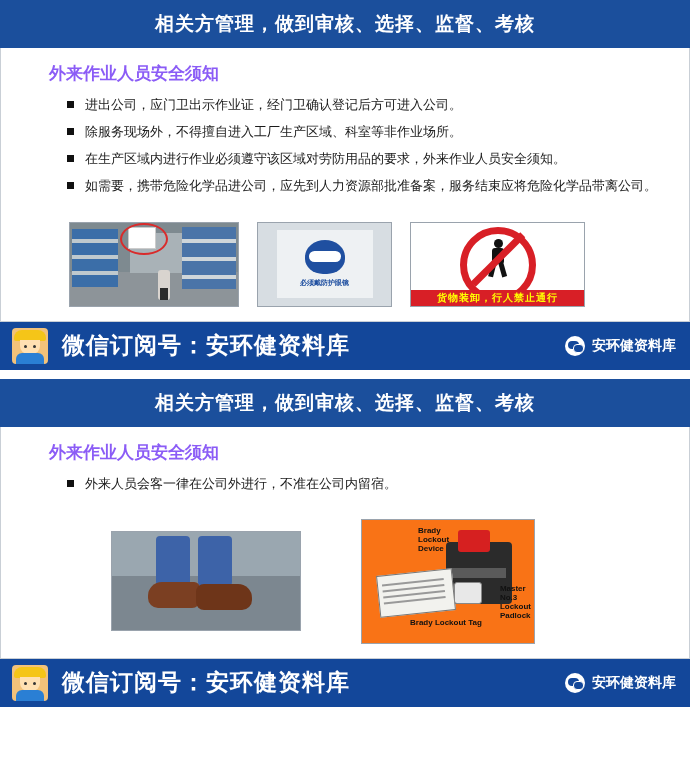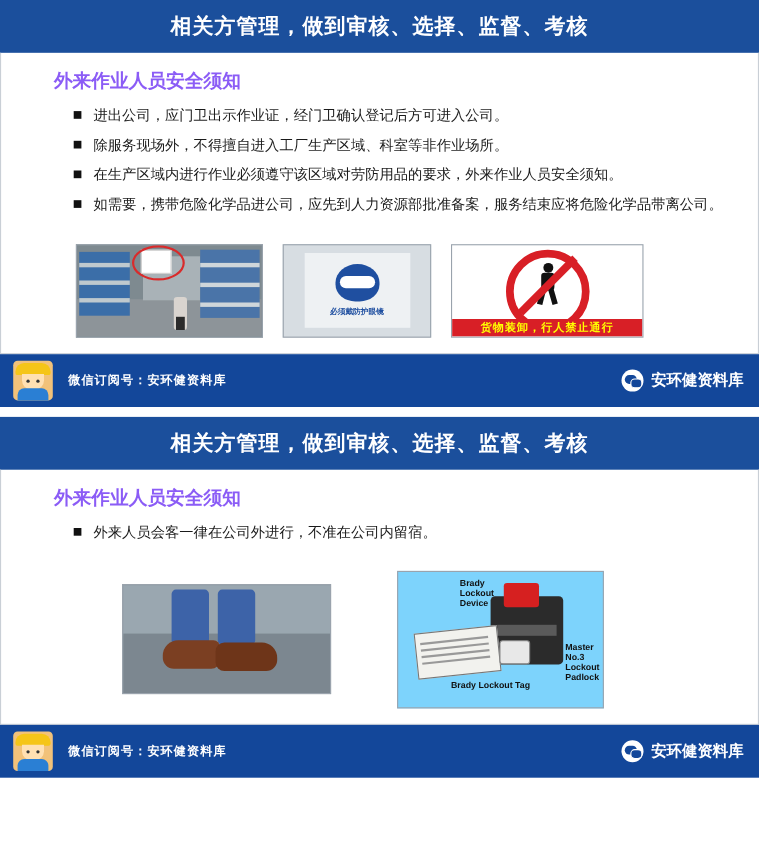--- a/index.html
+++ b/index.html
@@ -104,21 +104,21 @@
   
   .ph-shoes{width:190px;height:100px;background:#8f9ca6;}
   .ph-shoes .wall{position:absolute;left:0;top:0;width:100%;height:46px;background:#9aa7b0;}
   .ph-shoes .floor{position:absolute;left:0;bottom:0;width:100%;height:54px;background:#7c8790;}
   .ph-shoes .pantL{position:absolute;left:44px;top:4px;width:34px;height:50px;background:#3d63a8;border-radius:4px;}
   .ph-shoes .pantR{position:absolute;left:86px;top:4px;width:34px;height:50px;background:#3d63a8;border-radius:4px;}
   .ph-shoes .shoeL{position:absolute;left:36px;top:50px;width:52px;height:26px;background:#7b3f22;border-radius:14px 6px 8px 10px;}
   .ph-shoes .shoeR{position:absolute;left:84px;top:52px;width:56px;height:26px;background:#6e3519;border-radius:8px 14px 10px 8px;}
 
   
-  .ph-lock{width:188px;height:125px;background:#7dd3fc;}
+  .ph-lock{width:174px;height:125px;background:#f97316;}
   .ph-lock .lbl{position:absolute;font-size:8px;font-weight:bold;color:#111;line-height:1.15;}
   .ph-lock .lbl-bd{left:56px;top:6px;}
   .ph-lock .lbl-master{right:3px;top:64px;text-align:left;}
   .ph-lock .lbl-tag{left:48px;bottom:16px;}
   .ph-lock .device{position:absolute;left:84px;top:22px;width:66px;height:62px;background:#2b2b2b;border-radius:4px;}
   .ph-lock .device .red{position:absolute;left:12px;top:-12px;width:32px;height:22px;background:#d62020;border-radius:3px;}
   .ph-lock .device .slot{position:absolute;left:6px;top:26px;width:54px;height:10px;background:#5a5a5a;}
   .ph-lock .tag{position:absolute;left:16px;top:52px;width:74px;height:40px;background:#f2f2ee;border:1px solid #777;transform:rotate(-6deg);}
   .ph-lock .tag i{position:absolute;left:4px;width:62px;height:2px;background:#999;}
   .ph-lock .pad{position:absolute;left:92px;top:62px;width:26px;height:20px;background:#e8e8e8;border:1px solid #888;border-radius:3px;}
@@ -136,21 +136,21 @@
     width:36px;height:36px;margin-left:12px;
     background:#f2c27a;border-radius:4px;position:relative;flex:none;
   }
   .footer .avatar .hat{position:absolute;left:2px;top:2px;width:32px;height:11px;background:#f5c518;border-radius:8px 8px 2px 2px;}
   .footer .avatar .face{position:absolute;left:8px;top:12px;width:20px;height:14px;background:#ffe0b2;border-radius:0 0 8px 8px;}
   .footer .avatar .eye{position:absolute;top:17px;width:3px;height:3px;background:#333;border-radius:50%;}
   .footer .avatar .eye.l{left:12px;}
   .footer .avatar .eye.r{left:21px;}
   .footer .avatar .body{position:absolute;left:4px;bottom:0;width:28px;height:11px;background:#2a7fd4;border-radius:6px 6px 0 0;}
   .footer .ftext{
-    color:#ffffff;font-size:11px;font-weight:bold;margin-left:14px;letter-spacing:1px;
+    color:#ffffff;font-size:23px;font-weight:bold;margin-left:14px;letter-spacing:1px;
   }
   .footer .wx{
     position:absolute;right:14px;display:flex;align-items:center;gap:7px;color:#ffffff;font-size:14px;font-weight:bold;
   }
   .wx-badge{
     width:20px;height:20px;border-radius:50%;background:#ffffff;position:relative;flex:none;
   }
   .wx-badge:before{
     content:"";position:absolute;left:3px;top:5px;width:11px;height:8px;background:#13479a;border-radius:5px;
   }

